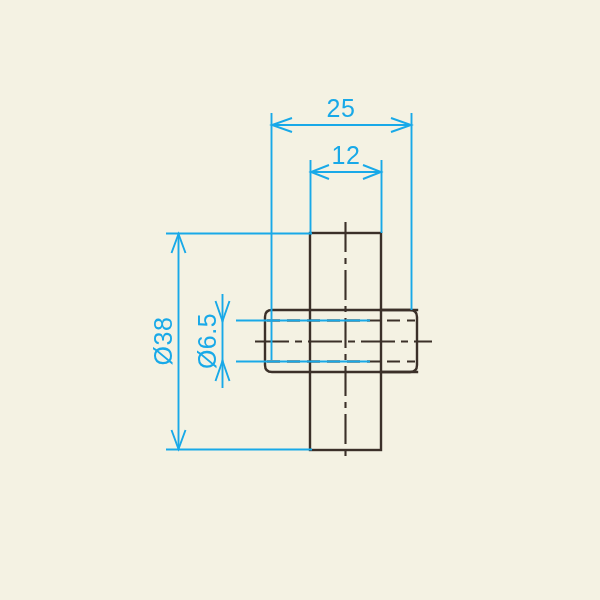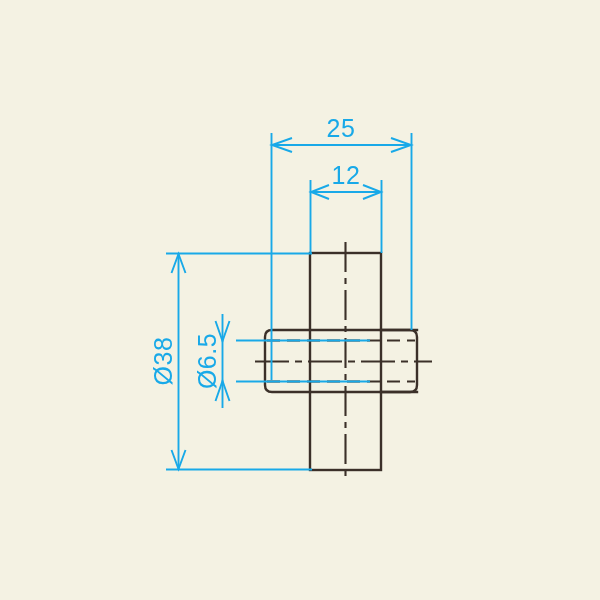--- a/index.html
+++ b/index.html
@@ -10,21 +10,20 @@
     width: 600px;
     height: 600px;
     background: #f4f2e3;
     font-family: "Liberation Sans", sans-serif;
     overflow: hidden;
   }
   #drawing-canvas {
     position: relative;
     width: 600px;
     height: 496px;
-    margin-top: 20px;
   }
   svg {
     display: block;
   }
   .dim-text {
     font-family: "Liberation Sans", sans-serif;
     font-size: 25px;
     fill: #18a9e8;
     letter-spacing: 0.5px;
   }

